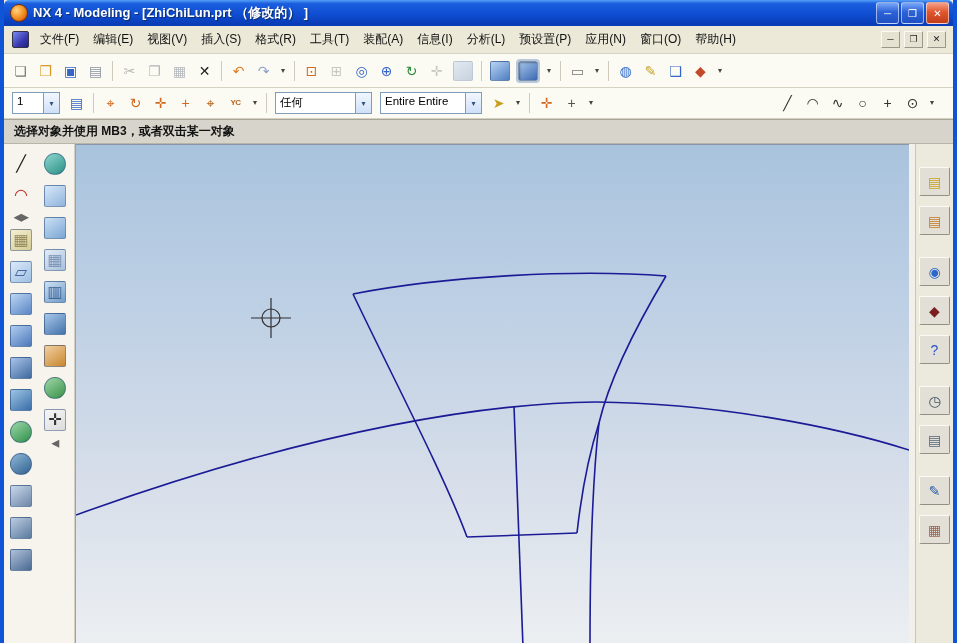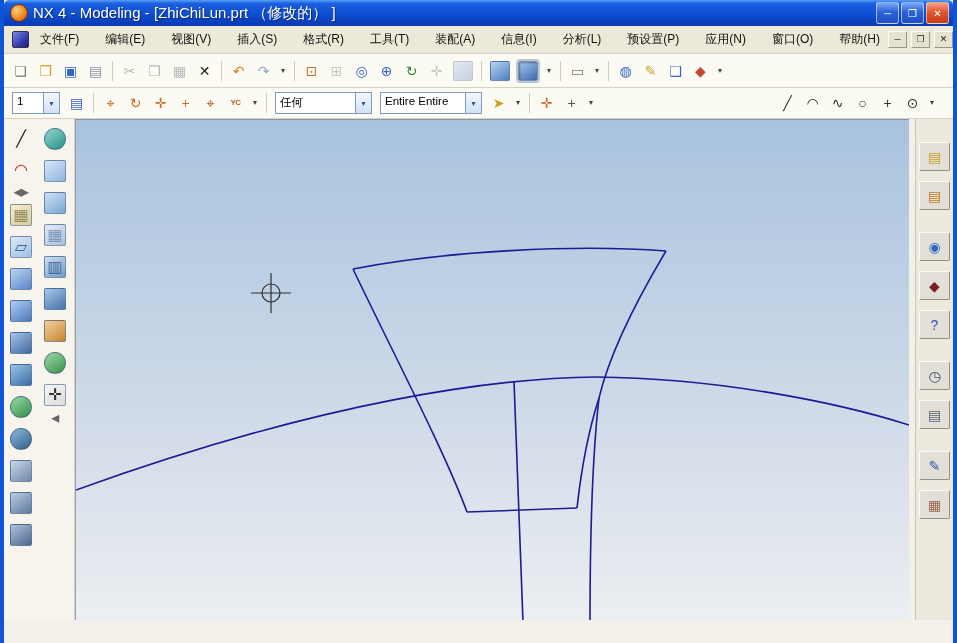--- a/index.html
+++ b/index.html
@@ -6,32 +6,32 @@
   body{font-family:"Liberation Sans","DejaVu Sans",sans-serif;background:#444;}
   .app{width:957px;height:643px;box-sizing:border-box;position:relative;overflow:hidden;
        border-left:4px solid #0f53d7;border-right:4px solid #0f53d7;background:#f2f0e8;}
 
   
   .titlebar{height:26px;display:flex;align-items:center;padding:0 4px 0 6px;
     background:linear-gradient(180deg,#55a0f8 0%,#1a5ede 14%,#0f4ed2 55%,#0a3db8 90%,#0a3db8 100%);
     border-radius:5px 5px 0 0;}
   .nx-logo{width:16px;height:16px;border-radius:50%;margin-right:5px;flex:0 0 auto;
     background:radial-gradient(circle at 35% 35%,#ffd27a,#f08a1e 55%,#c83a00);border:1px solid #7a3000;}
-  .title-text{color:#fff;font-weight:normal;font-size:15px;text-shadow:1px 1px 1px #0a2a6a;white-space:nowrap;overflow:hidden;flex:1;}
+  .title-text{color:#fff;font-weight:bold;font-size:13px;text-shadow:1px 1px 1px #0a2a6a;white-space:nowrap;overflow:hidden;flex:1;}
   .win-controls{display:flex;gap:2px;}
   .wbtn{width:21px;height:20px;display:flex;align-items:center;justify-content:center;border-radius:3px;
     color:#fff;font-size:10px;border:1px solid rgba(255,255,255,.55);
     background:linear-gradient(180deg,#7aa8f8,#2c62d8 45%,#1f50c4);}
   .wbtn[data-kind="close"]{background:linear-gradient(180deg,#f4a088,#e0562e 45%,#c23d18);}
 
   
   .menubar{height:27px;display:flex;align-items:center;background:#ece9d8;border-bottom:1px solid #d6d2c2;padding-left:4px;}
   .menu-logo{width:15px;height:15px;margin:0 4px;border-radius:2px;flex:0 0 auto;
     background:linear-gradient(135deg,#7a8cf0,#3a3ab0 60%,#202080);border:1px solid #334;}
-  .menu-items{display:flex;align-items:center;gap:12px;}
+  .menu-items{display:flex;align-items:center;}
   .menu-item{padding:3px 7px;font-size:12px;color:#111;white-space:nowrap;}
   .mdi-controls{margin-left:auto;display:flex;gap:2px;padding-right:6px;}
   .mdi-controls .tbi{width:17px;height:15px;font-size:9px;color:#222;background:#e6e2d2;
     border:1px solid;border-color:#fbfaf6 #9a968a #9a968a #fbfaf6;border-radius:1px;}
 
   
   .tbrow{display:flex;align-items:center;background:#fbfaf3;border-bottom:1px solid #d6d2c2;padding:0 4px;}
   .tbrow1{height:33px;}
   .tbrow2{height:30px;}
   .tbi{display:inline-flex;align-items:center;justify-content:center;width:23px;height:23px;margin:0 1px;
@@ -388,20 +388,23 @@
         <span class="tbi" style="--fg: #333333;">
           <span class="g">⊙</span>
         </span>
 
         <span class="tbi" data-kind="dd">
           <span class="g">▾</span>
         </span>
       </div>
   </div>
 
+  <div class="promptbar">
+    <span class="prompt-text">选择对象并使用 MB3，或者双击某一对象</span>
+  </div>
 
   <div class="main">
 
     <div class="ltb">
       <div class="lcol">
 
           <span class="tbi" style="--fg: #222222;">
             <span class="g">╱</span>
           </span>
 

